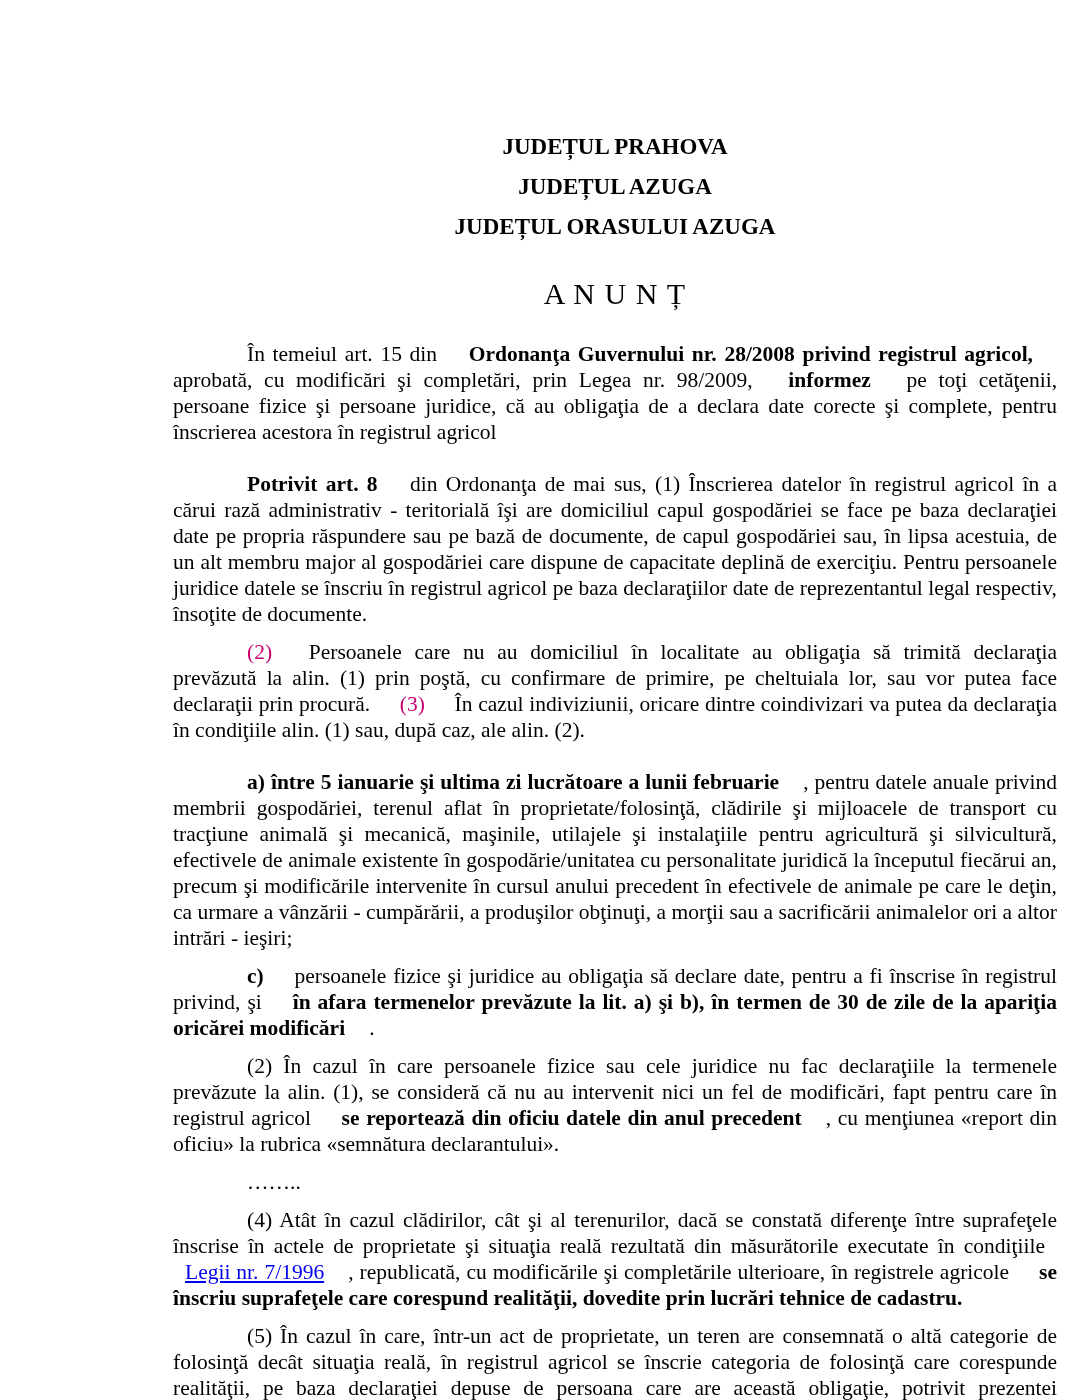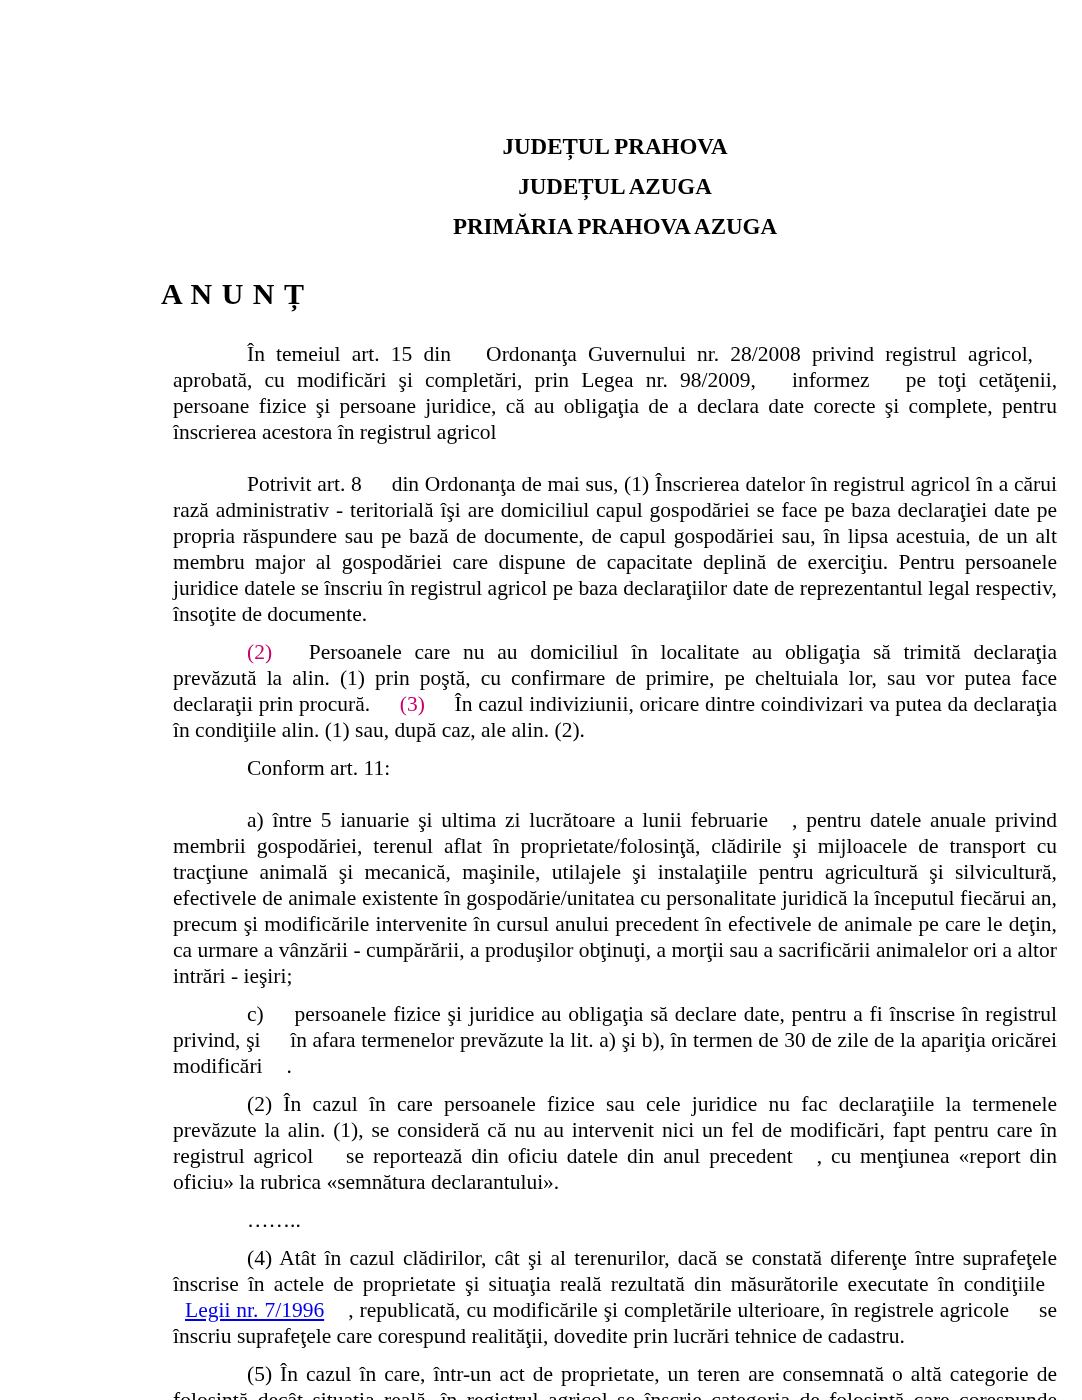--- a/index.html
+++ b/index.html
@@ -16,55 +16,54 @@
     color: #000000;
     overflow: hidden;
   }
   .doc-header {
     text-align: center;
     font-weight: bold;
     font-size: 23px;
     line-height: 28px;
   }
   .doc-title {
-    text-align: left;
-    font-weight: bold;
+    text-align: center;
+    font-weight: normal;
     font-size: 30px;
     line-height: 34px;
     letter-spacing: 1px;
     margin-top: 36px;
   }
   .doc-body { margin-top: 30px; }
   .para {
     text-align: justify;
     text-indent: 62px;
   }
   .para.gap { margin-top: 26px; }
-  .bold { font-weight: normal; }
+  .bold { font-weight: bold; }
   .accent { color: var(--accent, #C8006E); }
   a.link {
     color: var(--link, #0000EE);
     cursor: pointer;
   }
 </style>
 </head>
 <body>
 
 <div class="page">
   <div class="doc-header">
     <div>JUDEȚUL PRAHOVA</div>
     <div>JUDEȚUL AZUGA</div>
-    <div>PRIMĂRIA PRAHOVA AZUGA</div>
+    <div>JUDEȚUL ORASULUI AZUGA</div>
   </div>
   <div class="doc-title">A N U N Ț</div>
   <div class="doc-body">
       <p class="para"><span>În temeiul art. 15 din </span><span class="bold">Ordonanţa Guvernului nr. 28/2008 privind registrul agricol,</span><span> aprobată, cu modificări şi completări, prin Legea nr. 98/2009, </span><span class="bold">informez</span><span> pe toţi cetăţenii, persoane fizice şi persoane juridice, că au obligaţia de a declara date corecte şi complete, pentru înscrierea acestora în registrul agricol</span></p>
       <p class="para gap"><span class="bold">Potrivit art. 8</span><span> din Ordonanţa de mai sus, (1) Înscrierea datelor în registrul agricol în a cărui rază administrativ - teritorială îşi are domiciliul capul gospodăriei se face pe baza declaraţiei date pe propria răspundere sau pe bază de documente, de capul gospodăriei sau, în lipsa acestuia, de un alt membru major al gospodăriei care dispune de capacitate deplină de exerciţiu. Pentru persoanele juridice datele se înscriu în registrul agricol pe baza declaraţiilor date de reprezentantul legal respectiv, însoţite de documente.</span></p>
       <p class="para"><span class="accent">(2)</span><span> Persoanele care nu au domiciliul în localitate au obligaţia să trimită declaraţia prevăzută la alin. (1) prin poştă, cu confirmare de primire, pe cheltuiala lor, sau vor putea face declaraţii prin procură. </span><span class="accent">(3)</span><span> În cazul indiviziunii, oricare dintre coindivizari va putea da declaraţia în condiţiile alin. (1) sau, după caz, ale alin. (2).</span></p>
-      <p class="para"><span class="bold">Conform art. 11:</span></p>
       <p class="para gap"><span class="bold">a) între 5 ianuarie şi ultima zi lucrătoare a lunii februarie</span><span>, pentru datele anuale privind membrii gospodăriei, terenul aflat în proprietate/folosinţă, clădirile şi mijloacele de transport cu tracţiune animală şi mecanică, maşinile, utilajele şi instalaţiile pentru agricultură şi silvicultură, efectivele de animale existente în gospodărie/unitatea cu personalitate juridică la începutul fiecărui an, precum şi modificările intervenite în cursul anului precedent în efectivele de animale pe care le deţin, ca urmare a vânzării - cumpărării, a produşilor obţinuţi, a morţii sau a sacrificării animalelor ori a altor intrări - ieşiri;</span></p>
       <p class="para"><span class="bold">c)</span><span> persoanele fizice şi juridice au obligaţia să declare date, pentru a fi înscrise în registrul privind, şi </span><span class="bold">în afara termenelor prevăzute la lit. a) şi b), în termen de 30 de zile de la apariţia oricărei modificări</span><span>.</span></p>
       <p class="para"><span>(2) În cazul în care persoanele fizice sau cele juridice nu fac declaraţiile la termenele prevăzute la alin. (1), se consideră că nu au intervenit nici un fel de modificări, fapt pentru care în registrul agricol </span><span class="bold">se reportează din oficiu datele din anul precedent</span><span>, cu menţiunea «report din oficiu» la rubrica «semnătura declarantului».</span></p>
       <p class="para"><span>……..</span></p>
       <p class="para"><span>(4) Atât în cazul clădirilor, cât şi al terenurilor, dacă se constată diferenţe între suprafeţele înscrise în actele de proprietate şi situaţia reală rezultată din măsurătorile executate în condiţiile </span><a href="#" class="link">Legii nr. 7/1996</a><span>, republicată, cu modificările şi completările ulterioare, în registrele agricole </span><span class="bold">se înscriu suprafeţele care corespund realităţii, dovedite prin lucrări tehnice de cadastru.</span></p>
       <p class="para"><span>(5) În cazul în care, într-un act de proprietate, un teren are consemnată o altă categorie de folosinţă decât situaţia reală, în registrul agricol se înscrie categoria de folosinţă care corespunde realităţii, pe baza declaraţiei depuse de persoana care are această obligaţie, potrivit prezentei ordonanţe. În mod similar se procedează şi în cazul în care, într-un act de proprietate, un teren este consemnat că figurează în intravilan/extravilan, iar acesta, potrivit planurilor urbanistice generale ori planurilor urbanistice zonale, este situat în extravilan/intravilan.</span></p>
     </div>
 </div>
 
 </body></html>

